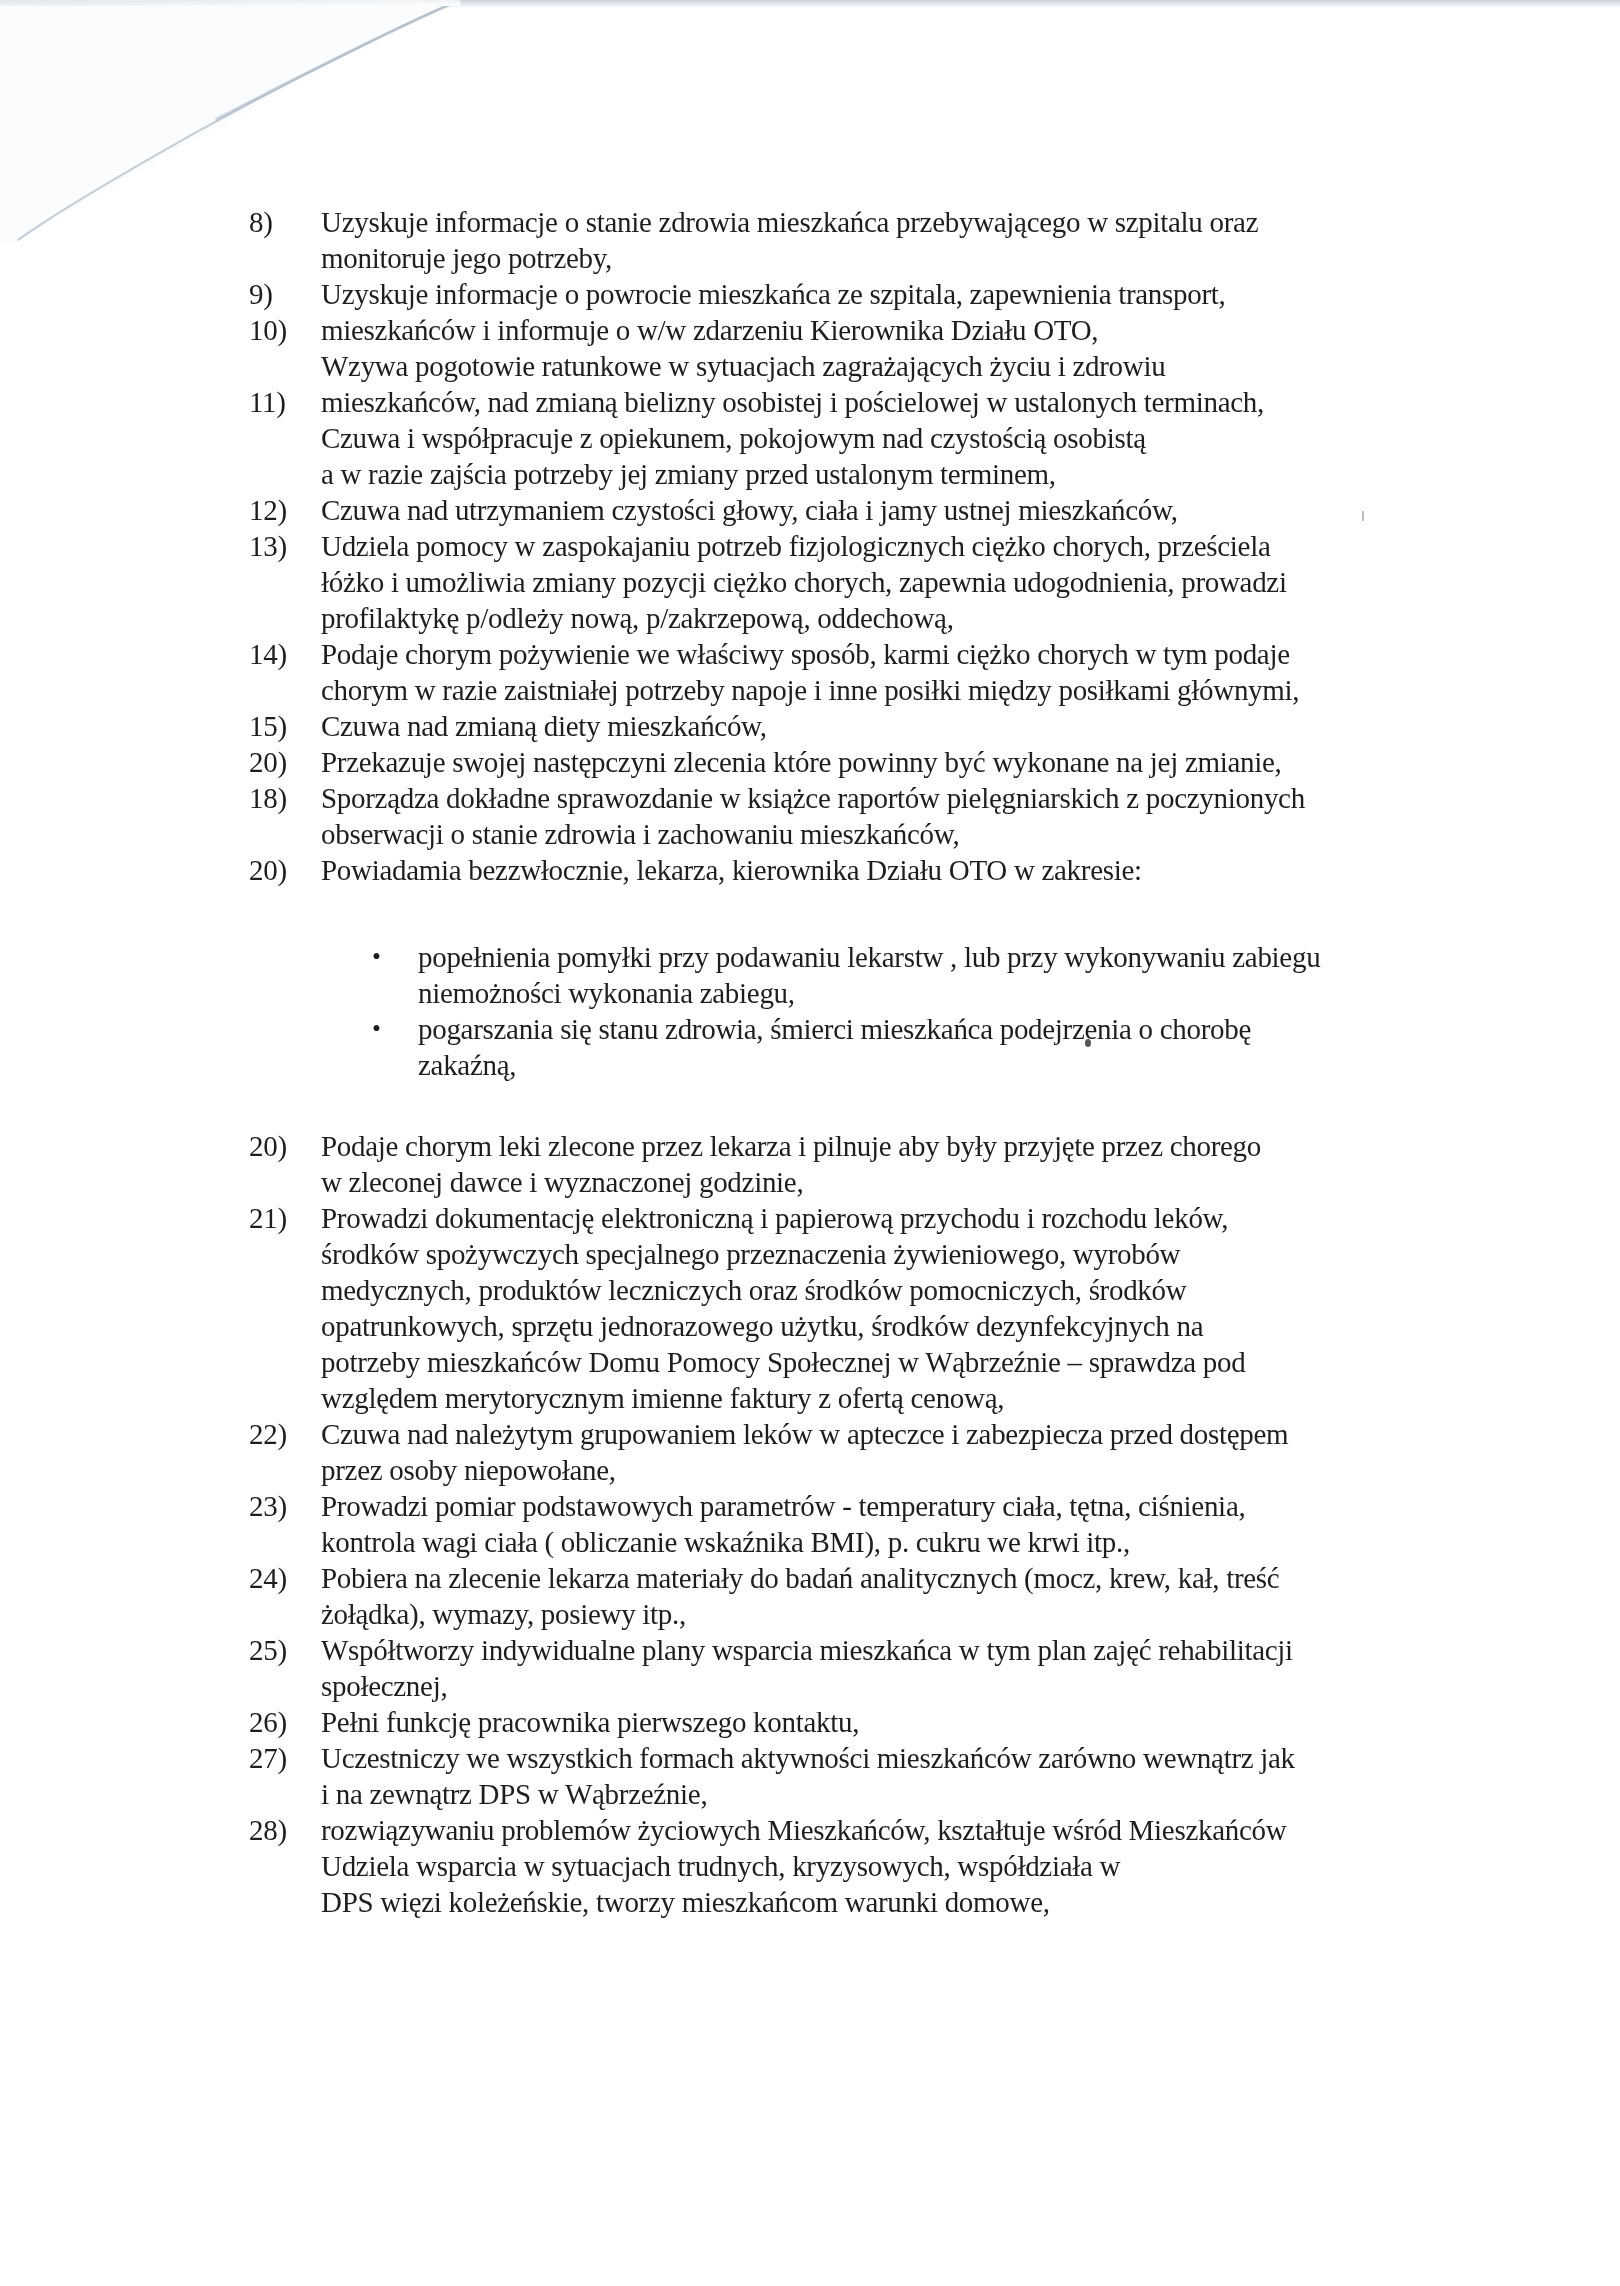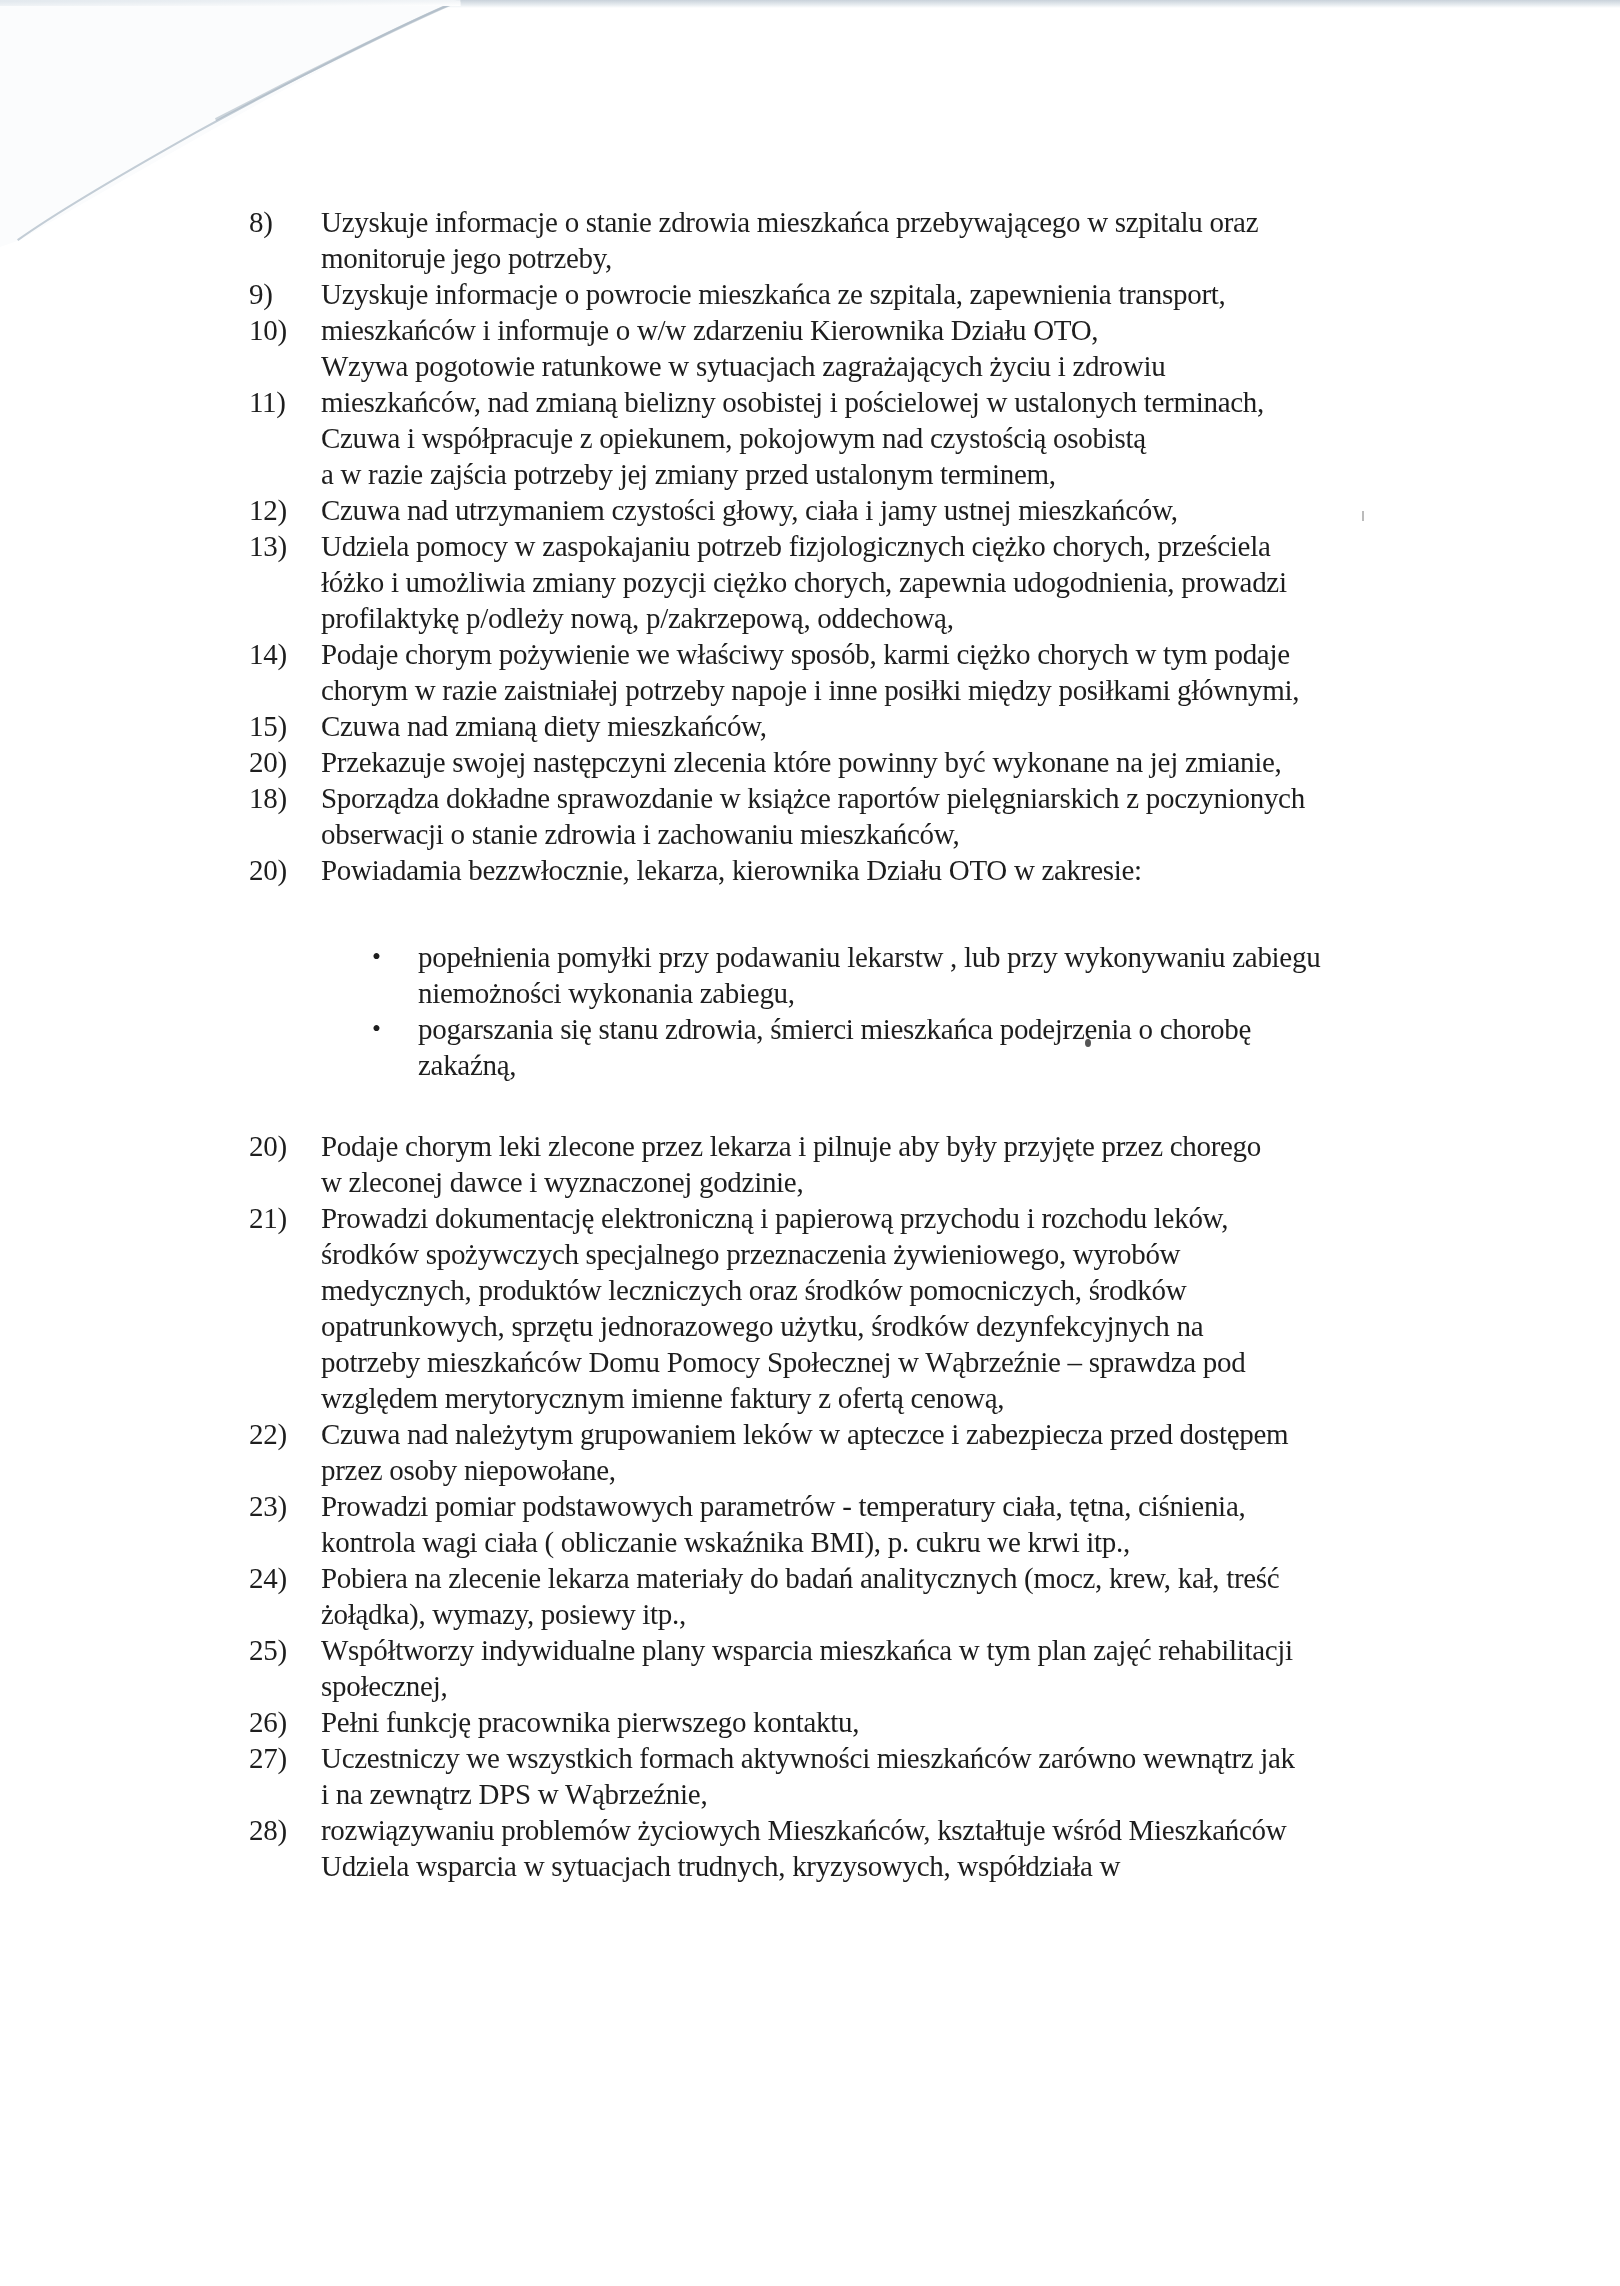--- a/index.html
+++ b/index.html
@@ -225,19 +225,20 @@
   <div class="item">
     <span class="item-num">27)</span>
     <span class="item-line">Uczestniczy we wszystkich formach aktywności mieszkańców zarówno wewnątrz jak</span>
     <span class="item-line">i na zewnątrz DPS w Wąbrzeźnie,</span>
   </div>
 
   <div class="item">
     <span class="item-num">28)</span>
     <span class="item-line">rozwiązywaniu problemów życiowych Mieszkańców, kształtuje wśród Mieszkańców</span>
     <span class="item-line">Udziela  wsparcia w sytuacjach trudnych, kryzysowych, współdziała w</span>
+    <span class="item-line">DPS  więzi koleżeńskie, tworzy mieszkańcom  warunki domowe,</span>
   </div>
 
 </div>
 
 <div class="stray-dot"></div>
 <div class="stray-mark" style="left:1362px; top:511px;"></div>
 
 
 </body></html>

